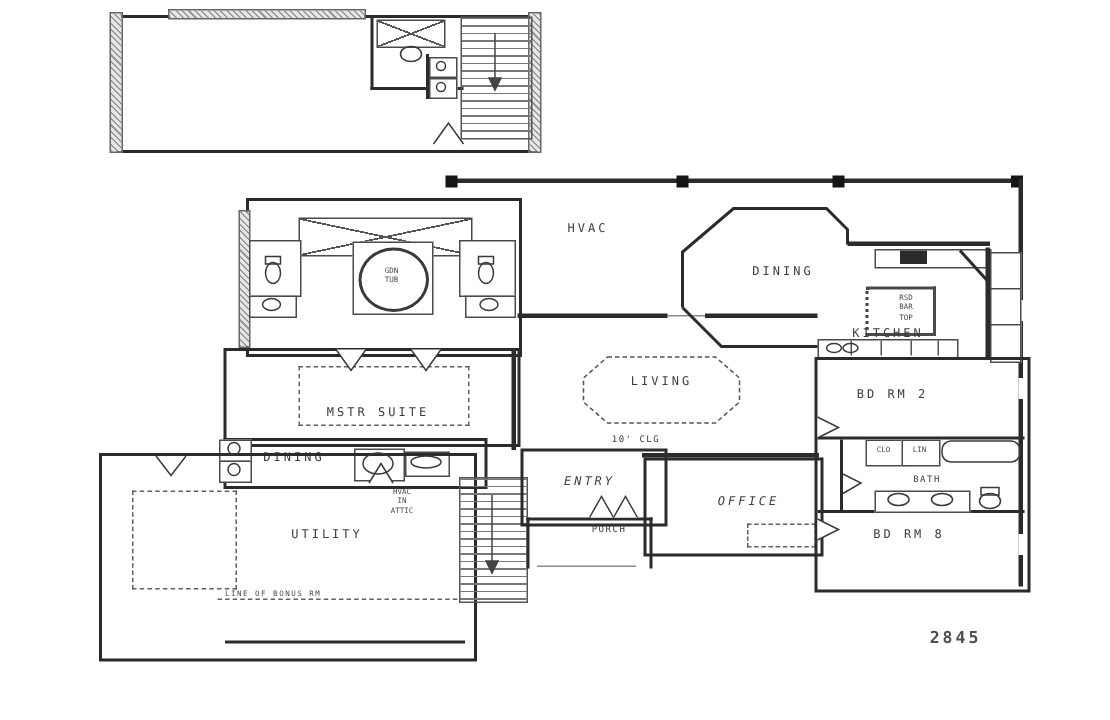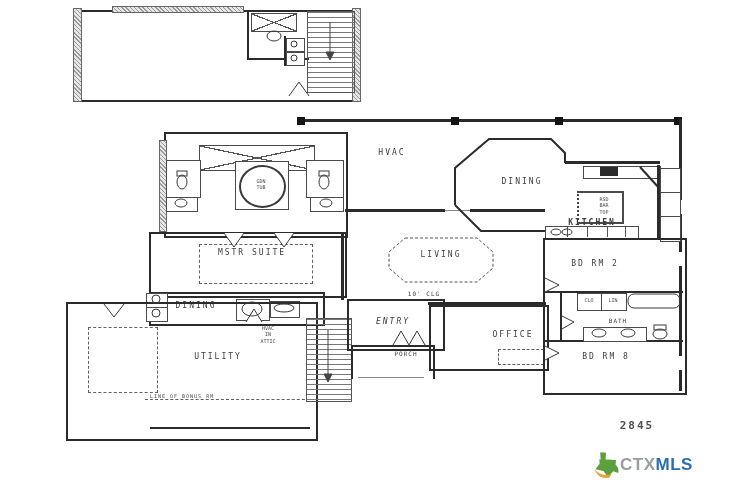--- a/index.html
+++ b/index.html
@@ -70,21 +70,21 @@
   <div class="circle" style="left:239px;top:165px;width:43px;height:39px;"></div>
   <div class="note" style="left:261px;top:178px;">
     <div>GDN</div>
       <div>TUB</div>
   </div>
   <div class="box" style="left:166px;top:197px;width:30px;height:13px;"></div>
   <div class="box" style="left:310px;top:197px;width:32px;height:13px;"></div>
 
   <div class="room" style="left:149px;top:232px;width:194px;height:62px;"></div>
   <div class="dash" style="left:199px;top:244px;width:112px;height:38px;"></div>
-  <div class="lbl" style="left:252px;top:252px;">MSTR SUITE</div>
+  <div class="lbl" style="left:252px;top:275px;">MSTR SUITE</div>
   <div class="room" style="left:149px;top:292px;width:172px;height:30px;"></div>
   <div class="box" style="left:146px;top:293px;width:20px;height:13px;"></div>
   <div class="box" style="left:146px;top:307px;width:20px;height:13px;"></div>
   <div class="lbl" style="left:196px;top:305px;">DINING</div>
   <div class="box" style="left:236px;top:299px;width:32px;height:20px;"></div>
   <div class="box" style="left:270px;top:301px;width:28px;height:15px;"></div>
 
   <div class="room" style="left:66px;top:302px;width:248px;height:135px;"></div>
   <div class="wall" style="left:150px;top:427px;width:160px;height:2px;"></div>
   <div class="dash" style="left:88px;top:327px;width:68px;height:64px;"></div>
@@ -98,21 +98,21 @@
   </div>
 
   <div class="hatch" style="left:306px;top:318px;width:44px;height:82px;"></div>
   <div class="room" style="left:347px;top:299px;width:94px;height:48px;"></div>
   <div class="lbl" style="left:393px;top:321px;font-style:italic;">ENTRY</div>
   <div class="room" style="left:351px;top:345px;width:80px;height:32px;border-bottom:none;"></div>
   <div class="lbl sm" style="left:406px;top:353px;">PORCH</div>
   <div class="lwall" style="left:358px;top:377px;width:66px;height:1px;"></div>
   <div class="room" style="left:429px;top:305px;width:116px;height:62px;"></div>
   <div class="dash" style="left:498px;top:349px;width:44px;height:14px;"></div>
-  <div class="lbl" style="left:513px;top:334px;">OFFICE</div>
+  <div class="lbl" style="left:499px;top:334px;font-style:italic;">OFFICE</div>
 
   <div class="wall" style="left:341px;top:232px;width:3px;height:68px;"></div>
   <div class="wall" style="left:345px;top:209px;width:100px;height:3px;"></div>
   <div class="wall" style="left:470px;top:209px;width:75px;height:3px;"></div>
   <div class="lwall" style="left:445px;top:210px;width:25px;height:1px;"></div>
   <div class="wall" style="left:428px;top:302px;width:118px;height:3px;"></div>
   <div class="lbl" style="left:441px;top:254px;">LIVING</div>
   <div class="lbl sm" style="left:424px;top:293px;">10' CLG</div>
   <div class="lbl" style="left:392px;top:152px;">HVAC</div>
 
@@ -123,21 +123,21 @@
   <div class="wall" style="left:657px;top:165px;width:3px;height:75px;"></div>
   <div class="box" style="left:660px;top:168px;width:19px;height:24px;"></div>
   <div class="box" style="left:660px;top:192px;width:19px;height:24px;"></div>
   <div class="box" style="left:660px;top:216px;width:19px;height:24px;"></div>
   <div class="box" style="left:577px;top:191px;width:43px;height:29px;border-width:2px;border-left:2px dotted #444;"></div>
   <div class="note" style="left:604px;top:196px;">
     <div>RSD</div>
       <div>BAR</div>
       <div>TOP</div>
   </div>
-  <div class="lbl" style="left:592px;top:222px;font-weight:bold;">KITCHEN</div>
+  <div class="lbl" style="left:592px;top:222px;">KITCHEN</div>
   <div class="box" style="left:545px;top:226px;width:92px;height:12px;"></div>
   <div class="lwall" style="left:567px;top:227px;width:1px;height:10px;background:#555;"></div>
   <div class="lwall" style="left:587px;top:227px;width:1px;height:10px;background:#555;"></div>
   <div class="lwall" style="left:607px;top:227px;width:1px;height:10px;background:#555;"></div>
   <div class="lwall" style="left:625px;top:227px;width:1px;height:10px;background:#555;"></div>
 
   <div class="room" style="left:543px;top:238px;width:140px;height:153px;"></div>
   <div class="lbl" style="left:582px;top:263px;padding-left:26px;">BD RM 2</div>
   <div class="wall" style="left:545px;top:291px;width:138px;height:2px;"></div>
   <div class="box" style="left:577px;top:293px;width:24px;height:16px;"></div>
@@ -199,22 +199,14 @@
     <g stroke="#444" stroke-width="1" fill="#444">
       <line x1="328" y1="330" x2="328" y2="380" fill="none"></line>
       <polygon points="324,374 328,382 332,374"></polygon>
       <line x1="330" y1="22" x2="330" y2="58" fill="none"></line>
       <polygon points="326,52 330,60 334,52"></polygon>
     </g>
   </svg>
 
   <div class="plan-number">2845</div>
 
-  <div class="logo">
-    <svg width="28" height="28" viewBox="0 0 24 24">
-      <path id="texas-shape" d="M7,1 L12,1.4 L11.6,7.2 L20.6,7.8 L20.2,11.8 C22.4,13.4 23.2,16.4 22.5,18.8 L18.2,17.4 L13.6,22.4 L9.8,17.2 L3,15.6 L6.6,10.8 L6.2,7.3 L7.4,7.2 Z" fill="#5d9e3d"></path>
-      <path id="swoosh-shape" d="M2,15.5 C6,20.5 12,21.8 17,19.5 L15,22.8 C9.5,24.4 4,21.5 2,15.5 Z" fill="#e9a23b"></path>
-    </svg>
-    <span class="txt" style="color: rgb(153, 157, 161);">CTX</span>
-      <span class="txt" style="color: rgb(42, 109, 181);">MLS</span>
-  </div>
 
 </div>
 
 </body></html>

